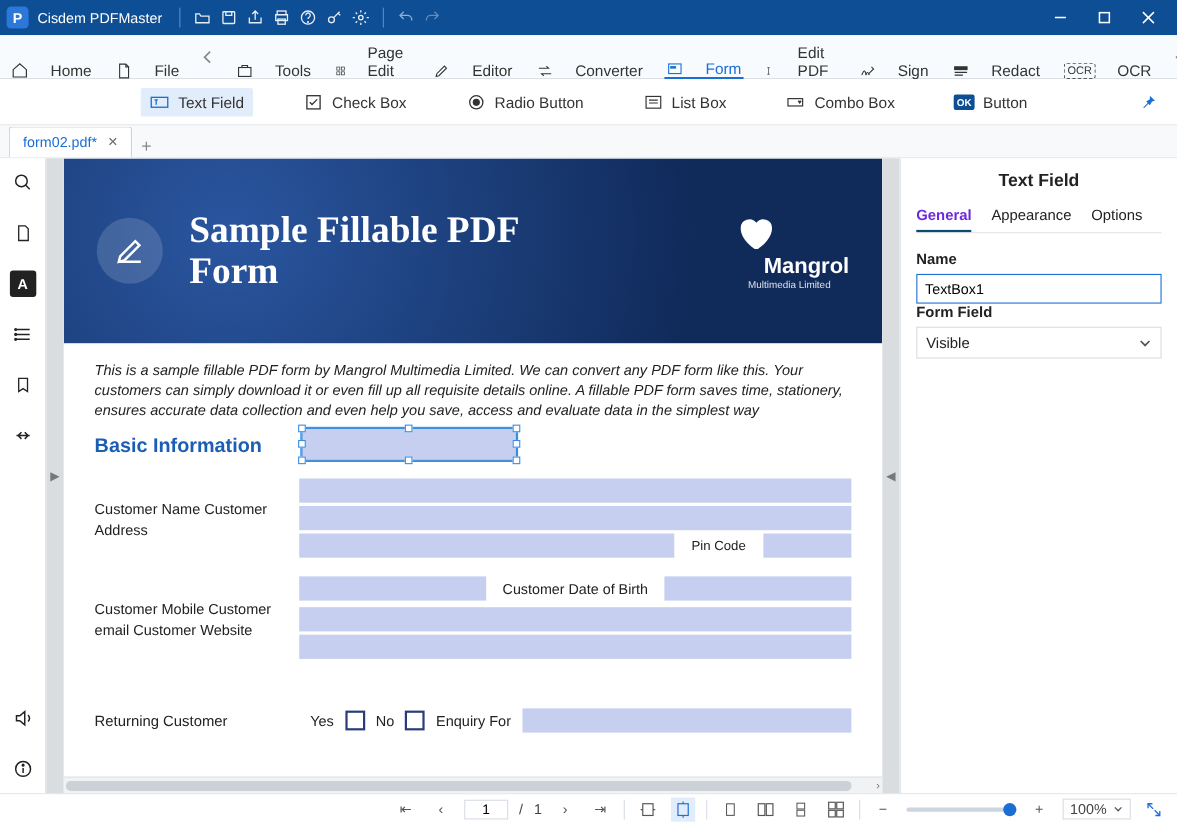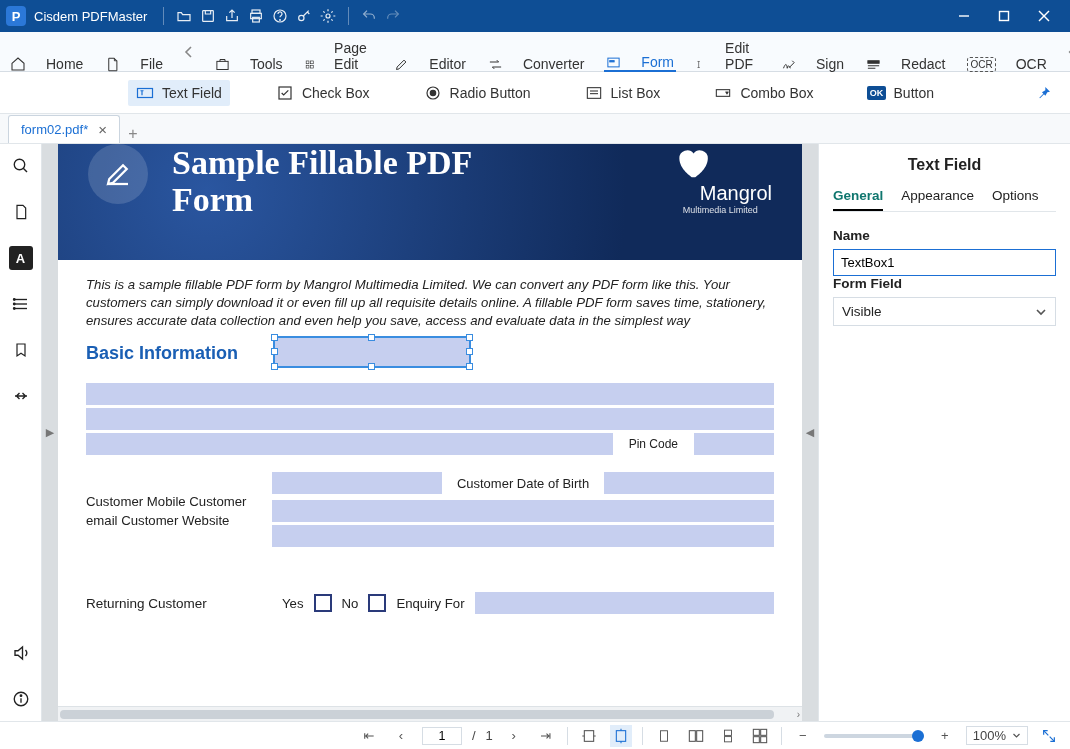--- a/index.html
+++ b/index.html
@@ -33,25 +33,25 @@
 
 .workarea { display: flex; height: calc(749px - 32px - 40px - 42px - 30px - 28px); }
 .leftside { width: 42px; background: #fff; border-right: 1px solid #e1e6ea; display: flex; flex-direction: column; align-items: center; padding-top: 10px; gap: 22px; }
 .leftside .lico { width: 24px; height: 24px; display:flex; align-items:center; justify-content:center; color: #222; cursor:pointer; }
 .leftside .lico.active { background:#222; color:#fff; border-radius:3px; }
 .leftside .bottomicons { margin-top: auto; margin-bottom: 10px; display:flex; flex-direction:column; gap:22px; }
 .docgutter { width: 16px; background: #d9dde0; display:flex; align-items:center; justify-content:center; }
 .docgutter .exph { font-size: 11px; color:#777; cursor:pointer; }
 .page { flex: 1; background: #fff; margin: 0; overflow: hidden; position: relative; }
 
-.page .banner { height: 116px; background: radial-gradient(circle at 20% 40%, #2a56a0 0, #102a5a 70%); color: #fff; display:flex; padding: 0 30px; gap: 24px; position:relative; }
+.page .banner { height: 168px; background: radial-gradient(circle at 20% 40%, #2a56a0 0, #102a5a 70%); color: #fff; display:flex; align-items:center; padding: 0 30px; gap: 24px; position:relative; }
 .page .banner .editcircle { width: 60px; height: 60px; border-radius: 50%; background: rgba(255,255,255,.15); display:flex; align-items:center; justify-content:center; }
 .page .banner .btitle { font-size: 34px; font-weight: 700; font-family: Georgia, serif; line-height: 1.1; }
 .page .banner .brand { margin-left: auto; text-align: center; }
-.page .banner .brand .bname { font-size: 20px; font-weight: 400; margin-left: 31px; }
+.page .banner .brand .bname { font-size: 20px; font-weight: 700; margin-left: 31px; }
 .page .banner .brand .bsub { font-size: 9px; opacity: .85; }
 
 .page .content { padding: 16px 28px; font-size: 13.5px; color: #222; }
 .page .hello { color: #1a5fb4; font-weight: 700; font-size: 18px; margin-bottom: 4px; }
 .page .intro { font-size: 13.2px; line-height: 1.35; margin-bottom: 14px; font-style: italic; }
 .page .section { color: #1a5fb4; font-weight: 700; font-size: 18px; margin-bottom: 12px; display:inline-block; }
 
 .selectedfield { position:absolute; border: 1px solid #3a8de0; background: #c6cfef; box-shadow: 0 0 0 1px #3a8de0; }
 .selectedfield .h { position:absolute; width:7px; height:7px; background:#fff; border:1px solid #3a8de0; }
 .sh-tl{top:-4px;left:-4px}.sh-tr{top:-4px;right:-4px}.sh-bl{bottom:-4px;left:-4px}.sh-br{bottom:-4px;right:-4px}
@@ -73,21 +73,21 @@
 .ret-row { display:flex; align-items:center; gap:10px; padding-top: 14px; }
 .ret-row .lbl { width: 186px; }
 .ret-row .chk { width:18px; height:18px; border:2px solid #2a3a7a; display:inline-block; }
 .ret-row .txt { font-size:13.2px; }
 .ret-row .enq { height:22px; flex:1; background:#c6cfef; }
 
 .rightpanel { width: 252px; border-left: 1px solid #e1e6ea; background:#fff; padding: 12px 14px; font-size:13.5px; }
 .rightpanel .rtitle { text-align:center; font-weight:700; font-size:16px; margin-bottom: 14px; }
 .rightpanel .rtabs { display:flex; gap: 18px; border-bottom: 1px solid #e1e6ea; margin-bottom: 16px; }
 .rightpanel .rtab { padding-bottom: 6px; cursor:pointer; }
-.rightpanel .rtab.active { border-bottom:2px solid #000000; color:#0f766e; font-weight:600; }
+.rightpanel .rtab.active { border-bottom:2px solid #0c4a6e; color:#6d28d9; font-weight:600; }
 .rightpanel .proplabel { font-weight:600; margin-bottom:6px; }
 .rightpanel input.propinput { width:100%; border:1px solid #1b6fd4; padding:5px 7px; font-size:13px; margin-bottom:0; outline:none; }
 .rightpanel .selwrap { position:relative; border:1px solid #d6dde4; padding:6px 8px; display:flex; justify-content:space-between; align-items:center; cursor:pointer; }
 
 .statusbar { height: 28px; border-top: 1px solid #e1e6ea; display:flex; align-items:center; padding: 0 10px; gap: 10px; font-size: 13px; color:#444; background:#fff; }
 .statusbar .navbtn, .statusbar .sico { width:22px; height:22px; display:flex; align-items:center; justify-content:center; cursor:pointer; color:#555; }
 .statusbar input.pageno { width: 40px; text-align:center; border:1px solid #d6dde4; padding:1px 2px; font-size:12.5px; }
 .statusbar .vl { width:1px; height:18px; background:#d6dde4; }
 .statusbar .spacer { flex:1; }
 .zoomtrack { width: 100px; height:4px; background:#cdd6e0; border-radius:2px; position:relative; }
@@ -436,20 +436,21 @@
             <div class="h sh-tr"></div>
           <div class="h sh-ml"></div>
             <div class="h sh-mr"></div>
           <div class="h sh-bl"></div>
             <div class="h sh-bm"></div>
             <div class="h sh-br"></div>
         </div>
       </div>
 
       <div class="formrow">
+        <div class="lbl" style="line-height:1.4">Customer Name Customer Address</div>
         <div style="flex:1">
           <div class="fld"></div>
           <div class="fld"></div>
           <div class="pincode-row">
             <div class="fld"></div>
             <div class="pinlbl">Pin Code</div>
             <div class="pinfld"></div>
           </div>
         </div>
       </div>

